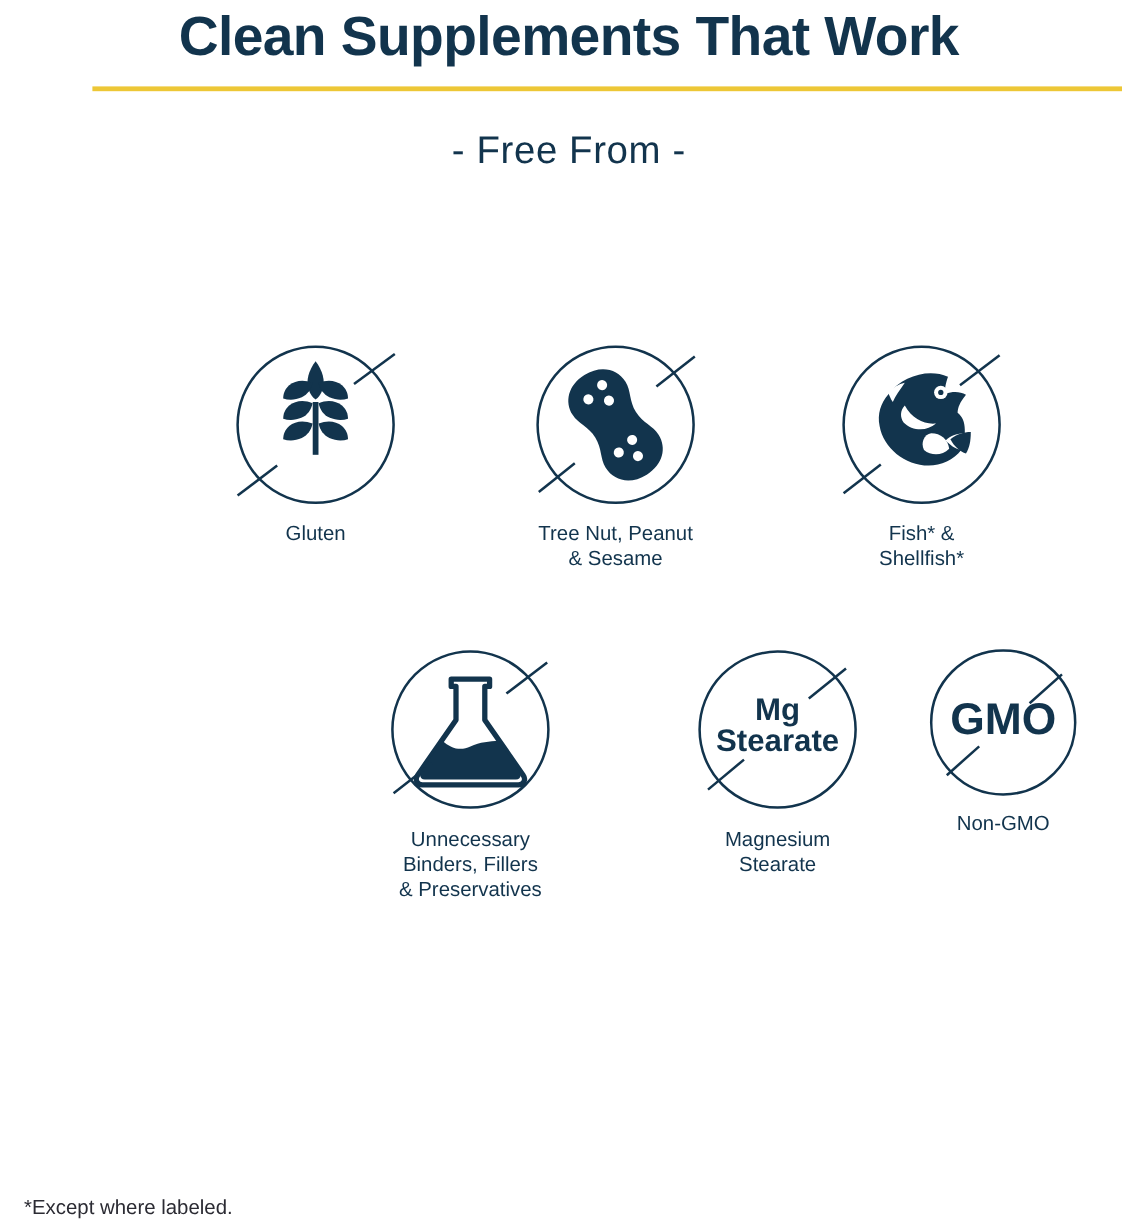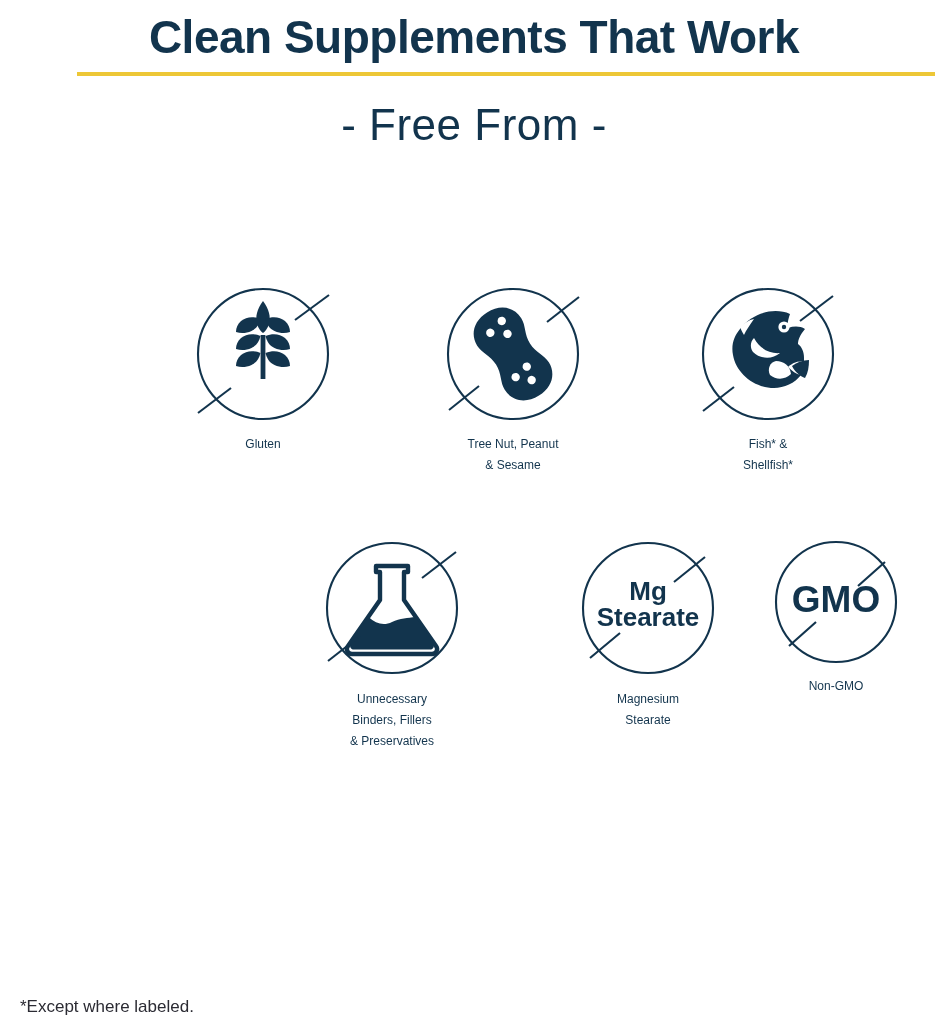--- a/index.html
+++ b/index.html
@@ -22,37 +22,37 @@
   
   #header { position: absolute; left: 0; top: 0; width: 948px; }
   #page-title {
     text-align: center;
     font-size: 46px;
     font-weight: bold;
     letter-spacing: -0.5px;
     color: #12344d;
     line-height: 52px;
     margin: 0;
-    padding-top: 11px;
+    padding-top: 4px;
     white-space: nowrap;
   }
   #title-rule {
     position: absolute;
     left: 77px;
     top: 72px;
     width: 858px;
     height: 4px;
     background: #edc736;
   }
   #subtitle {
     position: absolute;
     left: 0; top: 96px;
     width: 948px;
     text-align: center;
-    font-size: 44px;
+    font-size: 32px;
     font-weight: normal;
     color: #12344d;
     line-height: 58px;
     letter-spacing: 0.5px;
   }
 
   
   .icon-row { position: absolute; left: 0; width: 948px; }
   #row-1 { top: 283px; height: 200px; }
   #row-2 { top: 538px; height: 220px; }
@@ -63,21 +63,21 @@
     text-align: center;
   }
   .badge {
     position: relative;
     margin: 0 auto;
   }
   .badge svg { display: block; overflow: visible; }
 
   .icon-label {
     margin-top: 9px;
-    font-size: 12px;
+    font-size: 17px;
     line-height: 21px;
     color: #12344d;
     font-weight: normal;
     white-space: pre-line;
   }
 
   
   #cell-gluten      { left: 183px; width: 160px; }
   #cell-treenut     { left: 433px; width: 160px; }
   #cell-fish        { left: 688px; width: 160px; }

